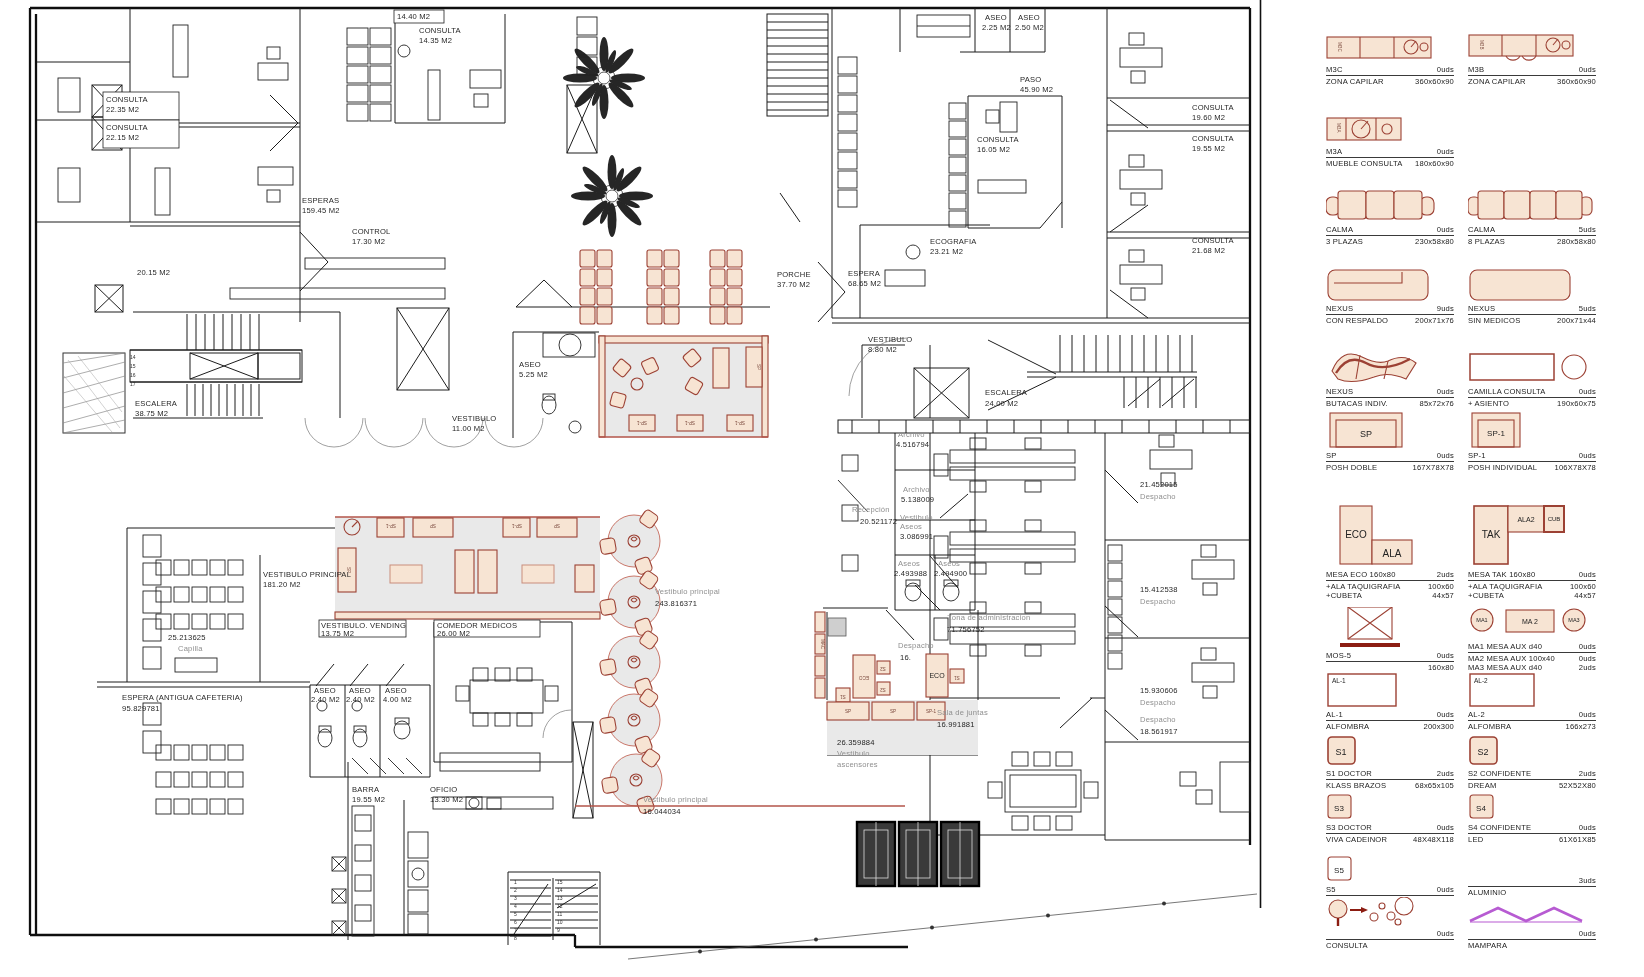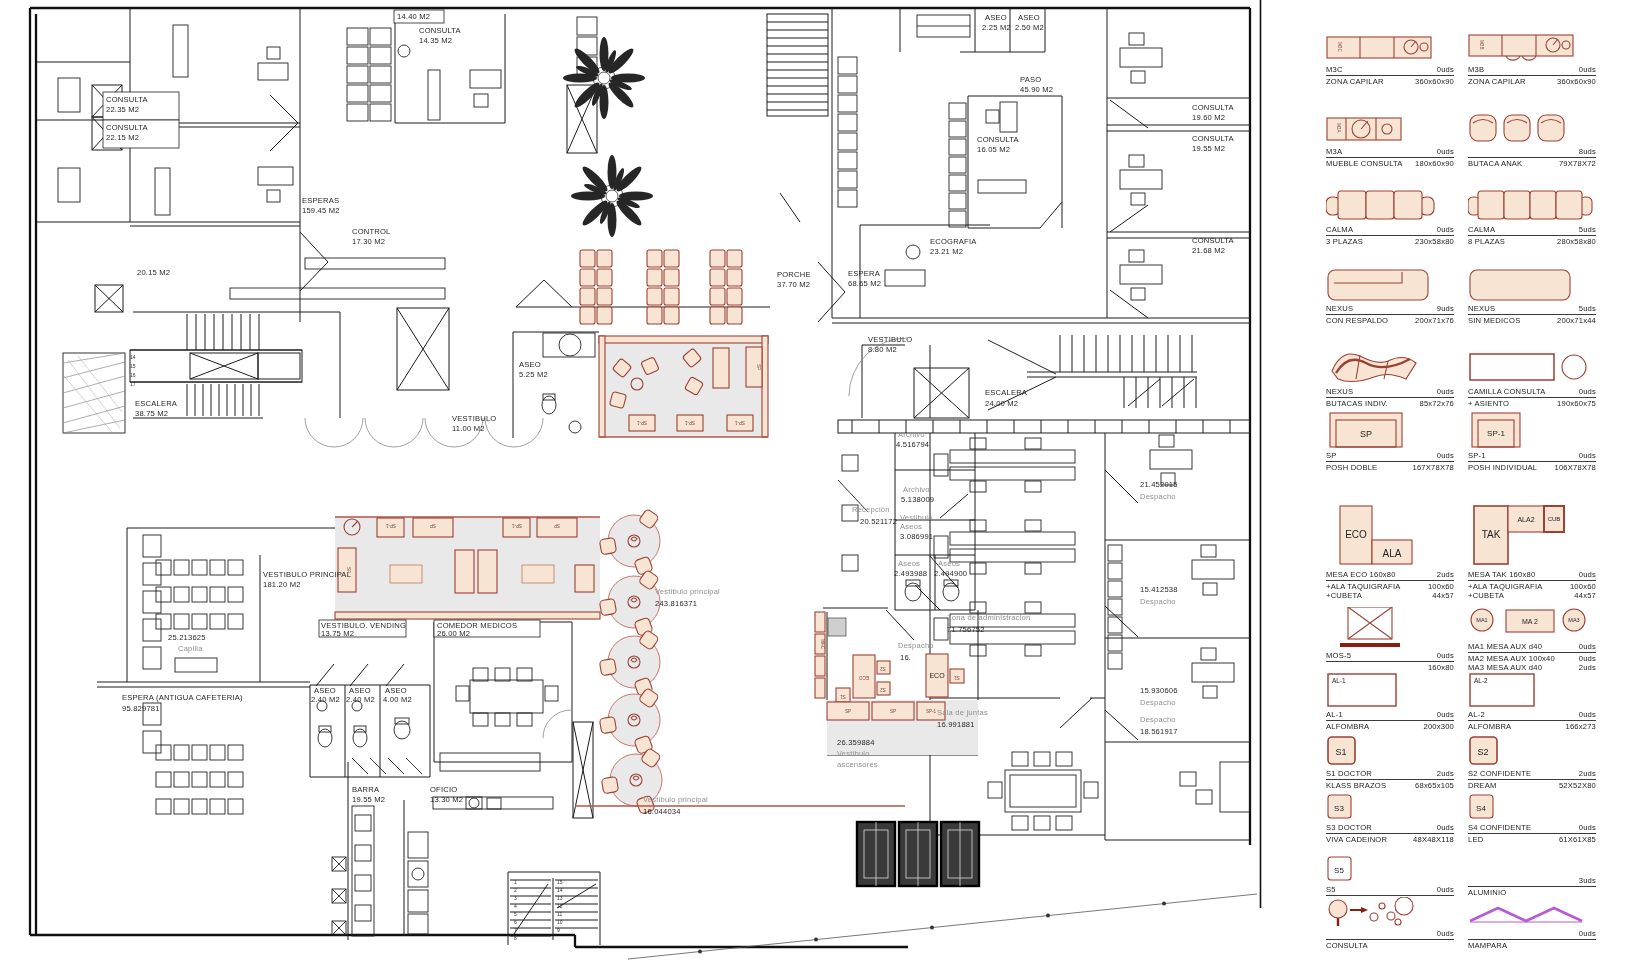--- a/index.html
+++ b/index.html
@@ -685,38 +685,20 @@
       </svg>
       <div class="lg-row rule">
             <span>M3A</span>
             <span>0uds</span>
           </div>
       <div class="lg-row">
             <span>MUEBLE CONSULTA</span>
             <span>180x60x90</span>
           </div>
     </div>
-    <div class="lg-cell">
-      <svg class="lg-ico" width="125" height="34">
-        <rect x="2" y="4" width="26" height="26" rx="8" class="sf"></rect>
-            <path d="M5,12 q10,-7 20,0" class="so"></path>
-        <rect x="36" y="4" width="26" height="26" rx="8" class="sf"></rect>
-            <path d="M39,12 q10,-7 20,0" class="so"></path>
-        <rect x="70" y="4" width="26" height="26" rx="8" class="sf"></rect>
-            <path d="M73,12 q10,-7 20,0" class="so"></path>
-      </svg>
-      <div class="lg-row rule">
-            <span></span>
-            <span>8uds</span>
-          </div>
-      <div class="lg-row">
-            <span>BUTACA ANAK</span>
-            <span>79X78X72</span>
-          </div>
-    </div>
   </div>
 
   <div class="lg-grid" style="height:78px">
     <div class="lg-cell">
       <svg class="lg-ico" width="125" height="36">
         <rect x="0" y="10" width="14" height="18" rx="6" class="sf"></rect>
             <rect x="94" y="10" width="14" height="18" rx="6" class="sf"></rect>
         <rect x="12" y="4" width="28" height="28" rx="3" class="sf"></rect>
             <rect x="40" y="4" width="28" height="28" rx="3" class="sf"></rect>
             <rect x="68" y="4" width="28" height="28" rx="3" class="sf"></rect>

